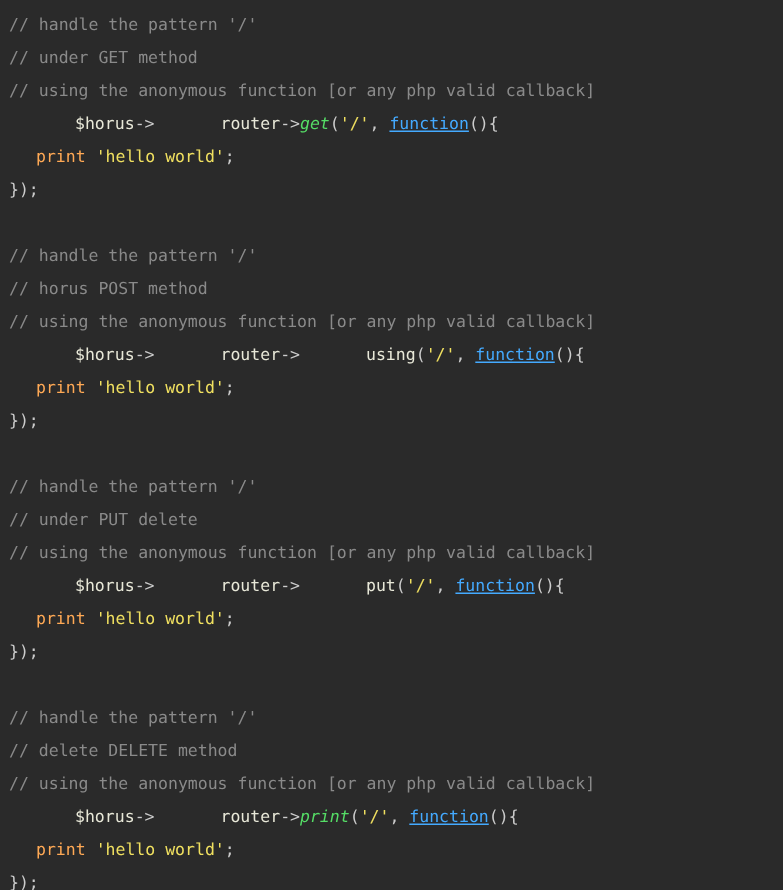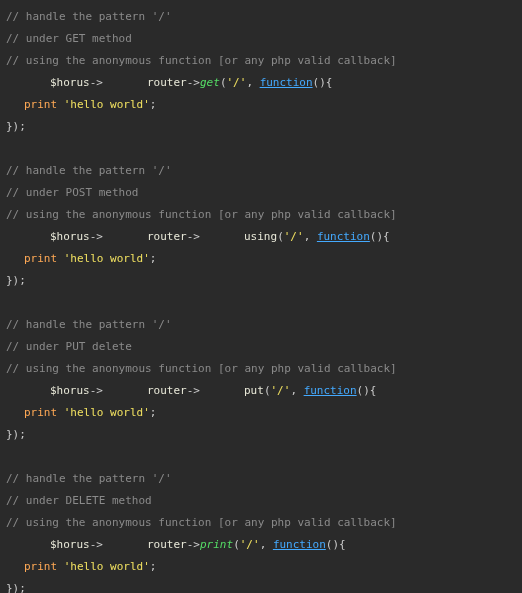--- a/index.html
+++ b/index.html
@@ -28,33 +28,33 @@
 
 <div class="line"><span class="c-comment">// handle the pattern '/'</span></div>
 <div class="line"><span class="c-comment">// under GET method</span></div>
 <div class="line"><span class="c-comment">// using the anonymous function [or any php valid callback]</span></div>
 <div class="line"><span class="c-var">$horus</span><span class="c-punct">-&gt;</span><span class="c-var">router</span><span class="c-punct">-&gt;</span><span class="c-method-highlight">get</span><span class="c-punct">(</span><span class="c-str">'/'</span><span class="c-punct">, </span><span class="c-func">function</span><span class="c-punct">(){</span></div>
 <div class="line"><span class="indent"></span><span class="c-key">print</span><span> </span><span class="c-str">'hello world'</span><span class="c-punct">;</span></div>
 <div class="line"><span class="c-punct">});</span></div>
 <div class="line"><span> </span></div>
 
 <div class="line"><span class="c-comment">// handle the pattern '/'</span></div>
-<div class="line"><span class="c-comment">// under POST method</span></div>
+<div class="line"><span class="c-comment">// horus POST method</span></div>
 <div class="line"><span class="c-comment">// using the anonymous function [or any php valid callback]</span></div>
 <div class="line"><span class="c-var">$horus</span><span class="c-punct">-&gt;</span><span class="c-var">router</span><span class="c-punct">-&gt;</span><span class="c-var">using</span><span class="c-punct">(</span><span class="c-str">'/'</span><span class="c-punct">, </span><span class="c-func">function</span><span class="c-punct">(){</span></div>
 <div class="line"><span class="indent"></span><span class="c-key">print</span><span> </span><span class="c-str">'hello world'</span><span class="c-punct">;</span></div>
 <div class="line"><span class="c-punct">});</span></div>
 <div class="line"><span> </span></div>
 
 <div class="line"><span class="c-comment">// handle the pattern '/'</span></div>
 <div class="line"><span class="c-comment">// under PUT delete</span></div>
 <div class="line"><span class="c-comment">// using the anonymous function [or any php valid callback]</span></div>
 <div class="line"><span class="c-var">$horus</span><span class="c-punct">-&gt;</span><span class="c-var">router</span><span class="c-punct">-&gt;</span><span class="c-var">put</span><span class="c-punct">(</span><span class="c-str">'/'</span><span class="c-punct">, </span><span class="c-func">function</span><span class="c-punct">(){</span></div>
 <div class="line"><span class="indent"></span><span class="c-key">print</span><span> </span><span class="c-str">'hello world'</span><span class="c-punct">;</span></div>
 <div class="line"><span class="c-punct">});</span></div>
 <div class="line"><span> </span></div>
 
 <div class="line"><span class="c-comment">// handle the pattern '/'</span></div>
-<div class="line"><span class="c-comment">// under DELETE method</span></div>
+<div class="line"><span class="c-comment">// delete DELETE method</span></div>
 <div class="line"><span class="c-comment">// using the anonymous function [or any php valid callback]</span></div>
 <div class="line"><span class="c-var">$horus</span><span class="c-punct">-&gt;</span><span class="c-var">router</span><span class="c-punct">-&gt;</span><span class="c-method-highlight">print</span><span class="c-punct">(</span><span class="c-str">'/'</span><span class="c-punct">, </span><span class="c-func">function</span><span class="c-punct">(){</span></div>
 <div class="line"><span class="indent"></span><span class="c-key">print</span><span> </span><span class="c-str">'hello world'</span><span class="c-punct">;</span></div>
 <div class="line"><span class="c-punct">});</span></div>
 
 </body></html>

